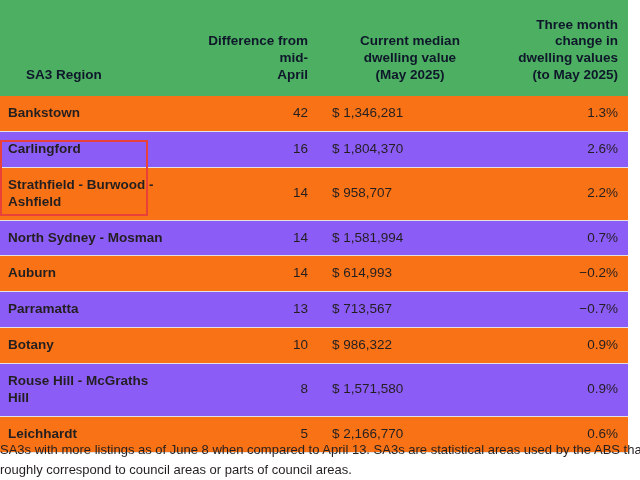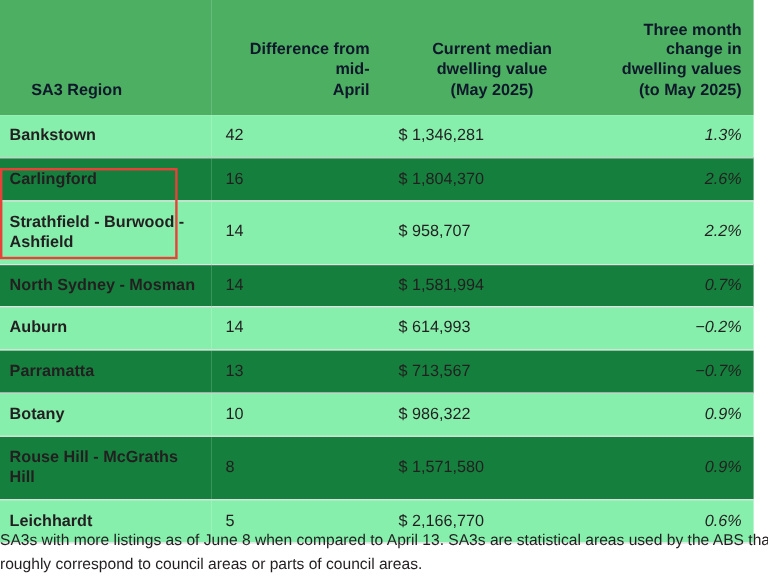--- a/index.html
+++ b/index.html
@@ -53,47 +53,46 @@
   th.col-change {
     text-align: right;
     width: 128px;
     padding-right: 10px;
   }
   tbody td {
     font-size: 13.5px;
     padding: 9px 12px;
     line-height: 1.25;
     border-bottom: 1px solid #e2e2e2;
-    background: #86efac;
+    background: #f97316;
     vertical-align: middle;
   }
   tbody tr.alt td {
-    background: #15803d;
+    background: #8b5cf6;
   }
   td.c-region {
     text-align: left;
     font-weight: bold;
     padding-left: 8px;
     color: #231f20;
   }
   td.c-diff {
-    text-align: left;
+    text-align: right;
     color: #231f20;
   }
   td.c-value {
     text-align: left;
     padding-left: 12px;
     color: #231f20;
     margin-top: 40px;
   }
   td.c-change {
     text-align: right;
     padding-right: 10px;
     color: #231f20;
-    font-style: italic;
   }
   .highlight-box {
     position: absolute;
     left: 0px;
     top: 140px;
     width: 148px;
     height: 76px;
     border: 2px solid #e8413a;
     box-sizing: border-box;
     pointer-events: none;

